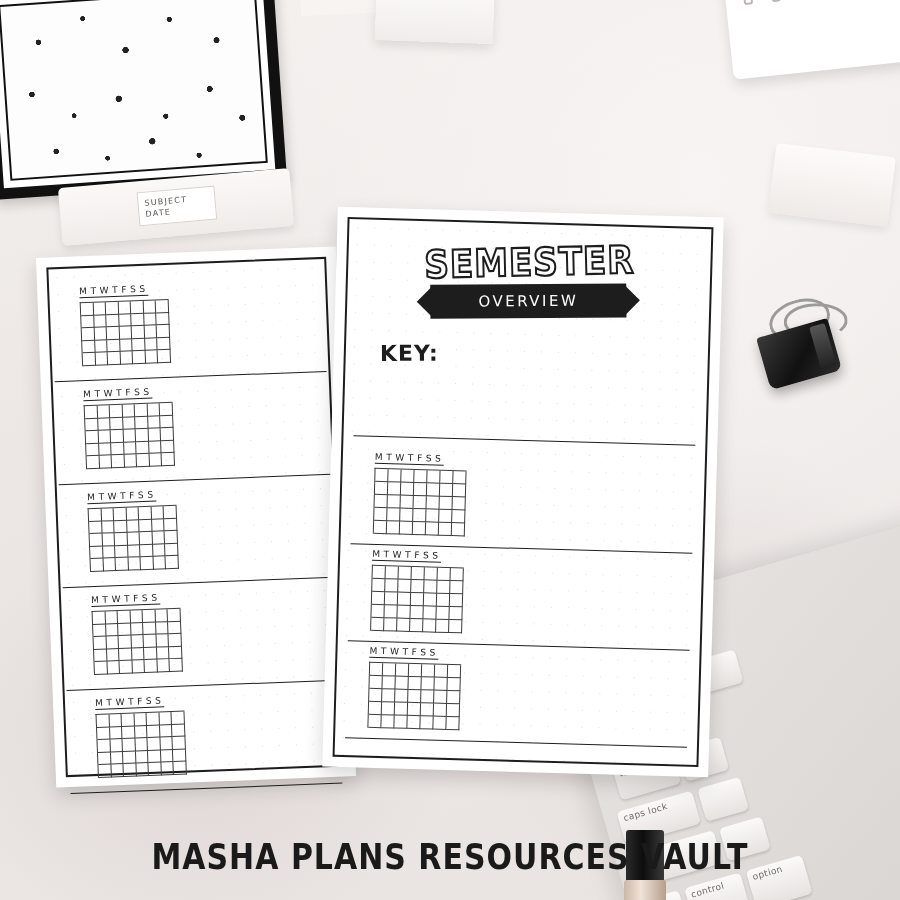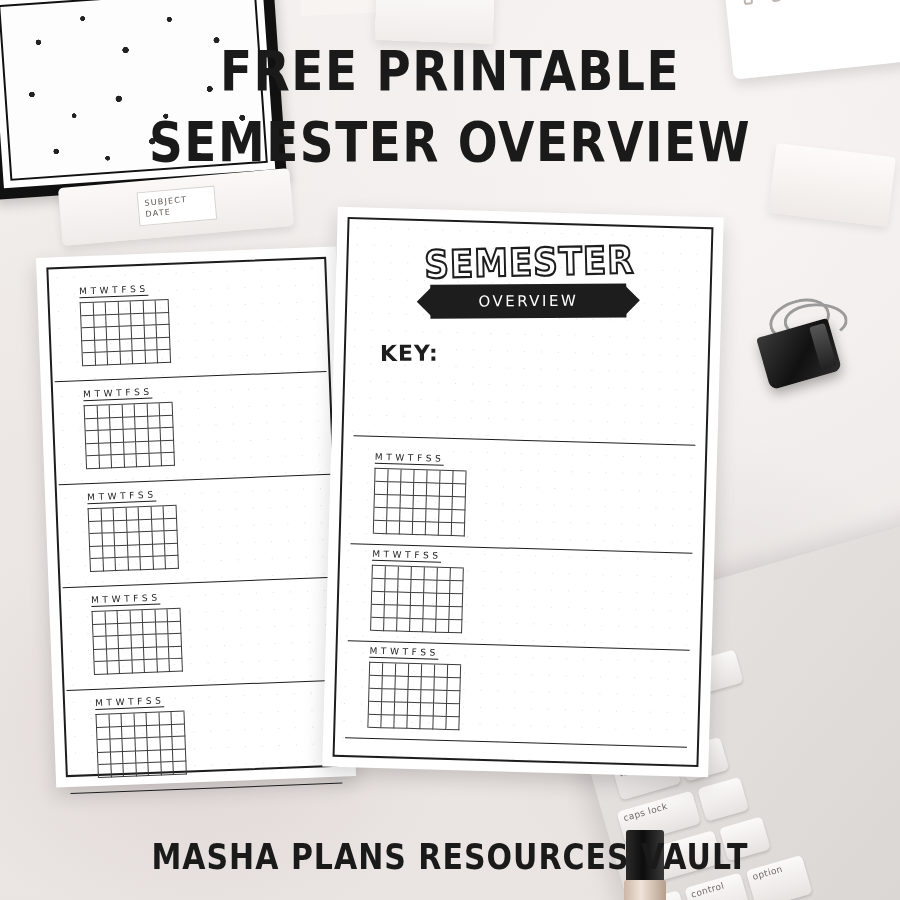--- a/index.html
+++ b/index.html
@@ -936,20 +936,16 @@
               <div class="cell" style="width: 12px; height: 12px;"></div>
               <div class="cell" style="width: 12px; height: 12px;"></div>
               <div class="cell" style="width: 12px; height: 12px;"></div>
             </div>
           </div>
         </div>
         <div class="rule" style="left: 22px; width: 342px; top: 530px;"></div>
       </div>
   </div>
 
-  <div class="headline">
-    <span class="l1">FREE PRINTABLE</span>
-    <span class="l2">SEMESTER OVERVIEW</span>
-  </div>
 
   <div class="footline">MASHA PLANS RESOURCES VAULT</div>
 
 </div>
 
 </body></html>

